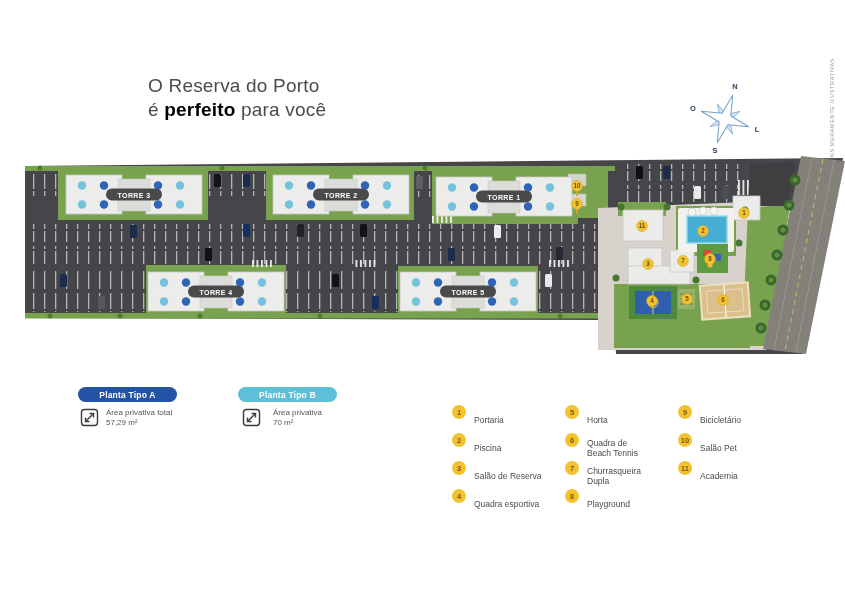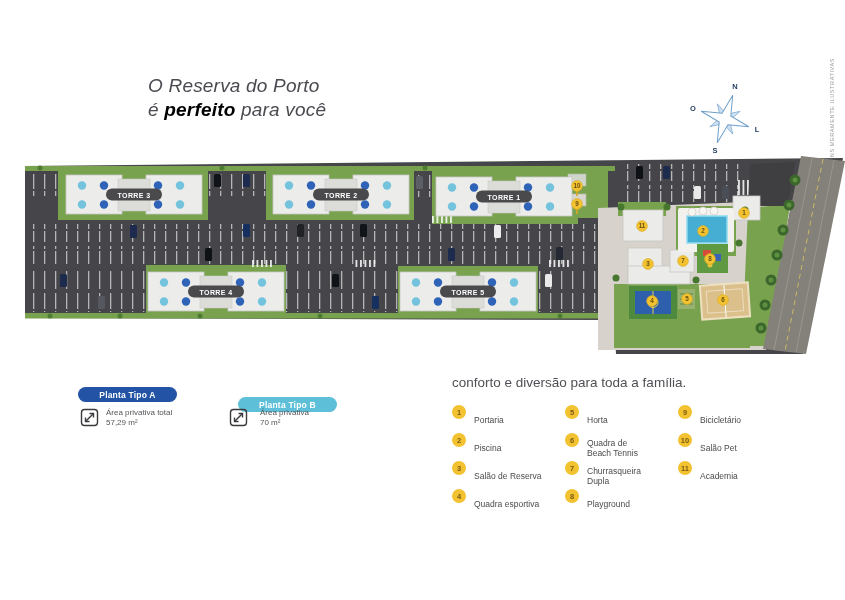--- a/index.html
+++ b/index.html
@@ -1,21 +1,21 @@
 <!DOCTYPE html>
 <html><head>
 <meta charset="utf-8">
 <style>
   html,body{margin:0;padding:0;background:#fff;}
   body{width:845px;height:600px;position:relative;overflow:hidden;
        font-family:"Liberation Sans",sans-serif;color:#4b4b52;}
 
   
   .page-title{position:absolute;left:148px;top:74px;font-size:19px;line-height:24px;
-              font-weight:500;color:#4a4a51;letter-spacing:.2px;font-style:italic;}
+              font-weight:500;color:#4a4a51;letter-spacing:.2px;}
   .page-title b{font-weight:800;color:#000000;}
 
   .compass{position:absolute;left:684px;top:76px;}
   .compass text{font-size:7.5px;font-weight:bold;fill:#1d3a5f;text-anchor:middle;}
   .star-major{fill:#ffffff;stroke:#6f9fca;stroke-width:1;}
   .star-minor{fill:#cfe2f2;stroke:#7aa7cf;stroke-width:.7;}
 
   .watermark{position:absolute;right:10px;top:58px;writing-mode:vertical-rl;
              transform:rotate(180deg);font-size:5.5px;letter-spacing:.6px;
              color:#9a9a9a;text-transform:uppercase;}
@@ -386,37 +386,36 @@
     <line x1="6" y1="13" x2="13" y2="6" stroke="#3a3a3e" stroke-width="1.4"></line>
     <path d="M9.5,5.5 L13.5,5.5 L13.5,9.5" fill="none" stroke="#3a3a3e" stroke-width="1.4"></path>
     <path d="M9.5,13.5 L5.5,13.5 L5.5,9.5" fill="none" stroke="#3a3a3e" stroke-width="1.4"></path>
   </svg>
   <div class="plan-text">
     <span>Área privativa total</span><br>
     <span>57,29 m²</span>
   </div>
 </div>
 
-<div class="plan-badge" style="left: 238px; top: 387px; background-color: rgb(94, 192, 216); margin-top: 10px;">Planta Tipo B</div>
-<div class="plan-info" style="left:229px;top:408px;gap:12px;">
+<div class="plan-badge" style="left: 238px; top: 387px; background-color: rgb(94, 192, 216);">Planta Tipo B</div>
+<div class="plan-info" style="left:242px;top:408px;gap:12px;">
   <svg class="expand-icon" width="19" height="19" viewBox="0 0 19 19">
     <rect x="1.5" y="1.5" width="16" height="16" rx="3" fill="none" stroke="#3a3a3e" stroke-width="1.4"></rect>
     <line x1="6" y1="13" x2="13" y2="6" stroke="#3a3a3e" stroke-width="1.4"></line>
     <path d="M9.5,5.5 L13.5,5.5 L13.5,9.5" fill="none" stroke="#3a3a3e" stroke-width="1.4"></path>
     <path d="M9.5,13.5 L5.5,13.5 L5.5,9.5" fill="none" stroke="#3a3a3e" stroke-width="1.4"></path>
   </svg>
   <div class="plan-text">
     <span>Área privativa</span><br>
     <span>70 m²</span>
   </div>
 </div>
 
 <div class="amen-heading">
   <br>
-  <span>conforto e diversão para toda a família.</span>
 </div>
 
 <div class="amen-col col1" style="left:452px;">
   <div class="amen-item">
       <span class="amen-num">1</span>
       <span class="amen-label">Portaria</span>
     </div>
   <div class="amen-item">
       <span class="amen-num">2</span>
       <span class="amen-label">Piscina</span>

